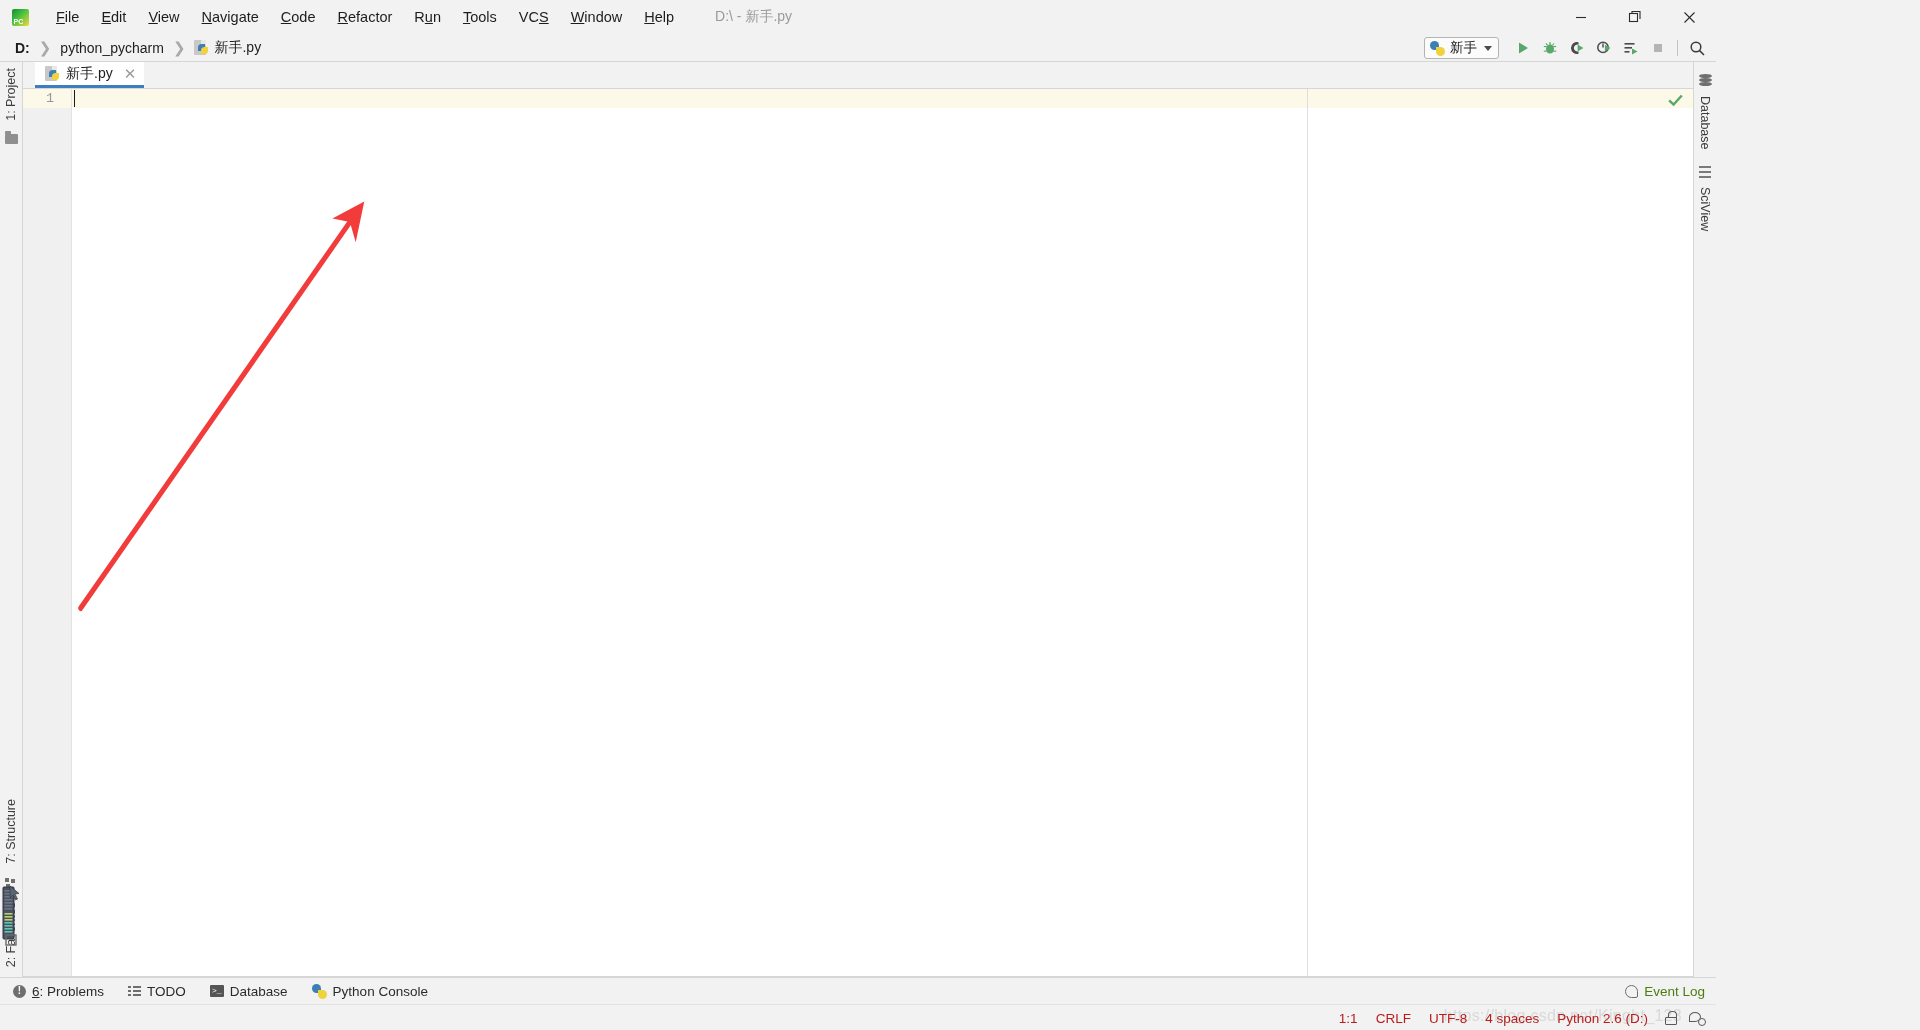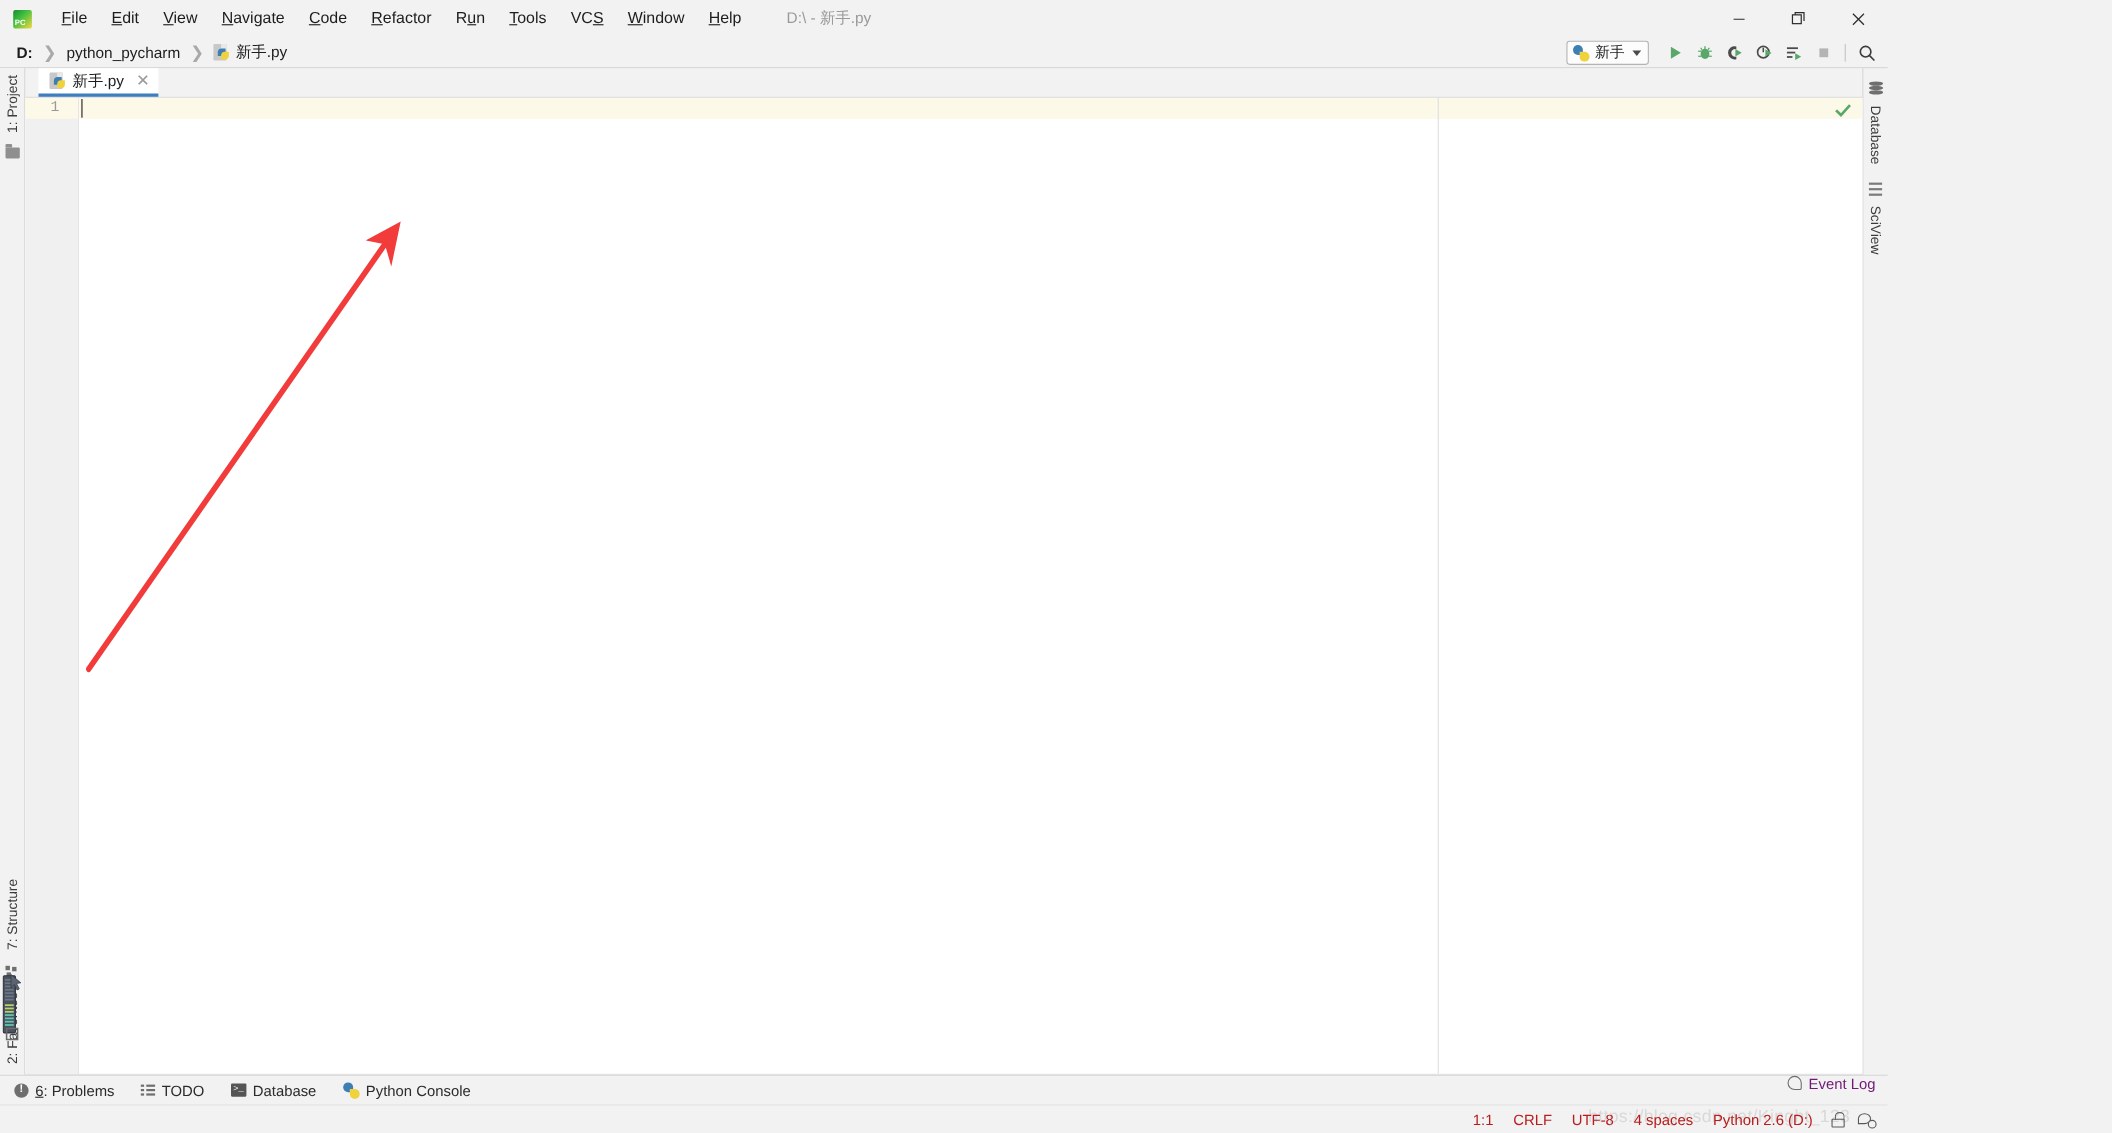--- a/index.html
+++ b/index.html
@@ -293,22 +293,22 @@
       linear-gradient(#6e6e6e,#6e6e6e) 5px 8px/8px 2px no-repeat;
   }
   .ico-term {
     width: 14px; height: 12px; background: #555; border-radius: 1px;
     color: #fff; font-size: 8px; font-family: "Liberation Mono", monospace;
     display: flex; align-items: center; justify-content: center;
     flex: 0 0 auto; line-height: 1;
   }
   .bottom-right {
     position: absolute; right: 11px; top: 0; height: 27px;
-    display: flex; gap: 6px;
-    font-size: 13.5px; color: #701a75; cursor: default;
+    display: flex; align-items: center; gap: 6px;
+    font-size: 13.5px; color: #4d7c0f; cursor: default;
   }
   .ico-eventlog {
     width: 13px; height: 13px; border: 1.5px solid #6e6e6e;
     border-radius: 50% 50% 2px 50%; flex: 0 0 auto;
   }
 
   
   .statusbar {
     height: 26px; min-height: 26px;
     background: #f2f2f2;

